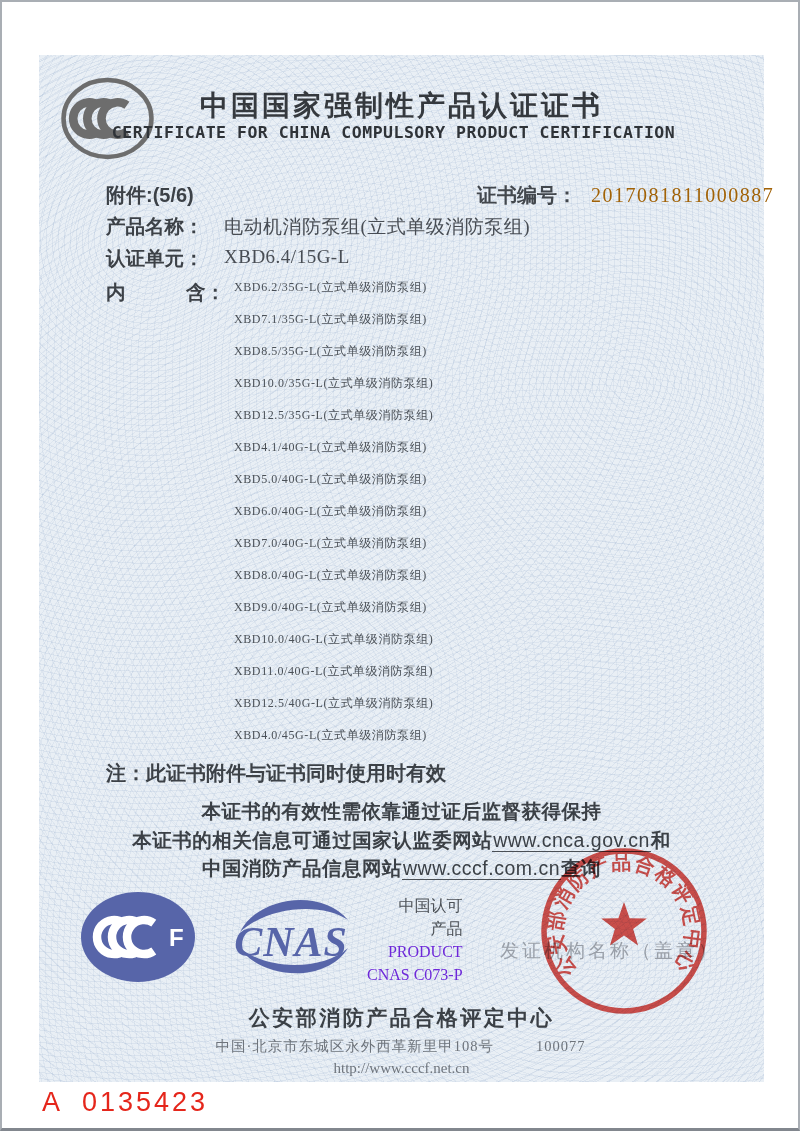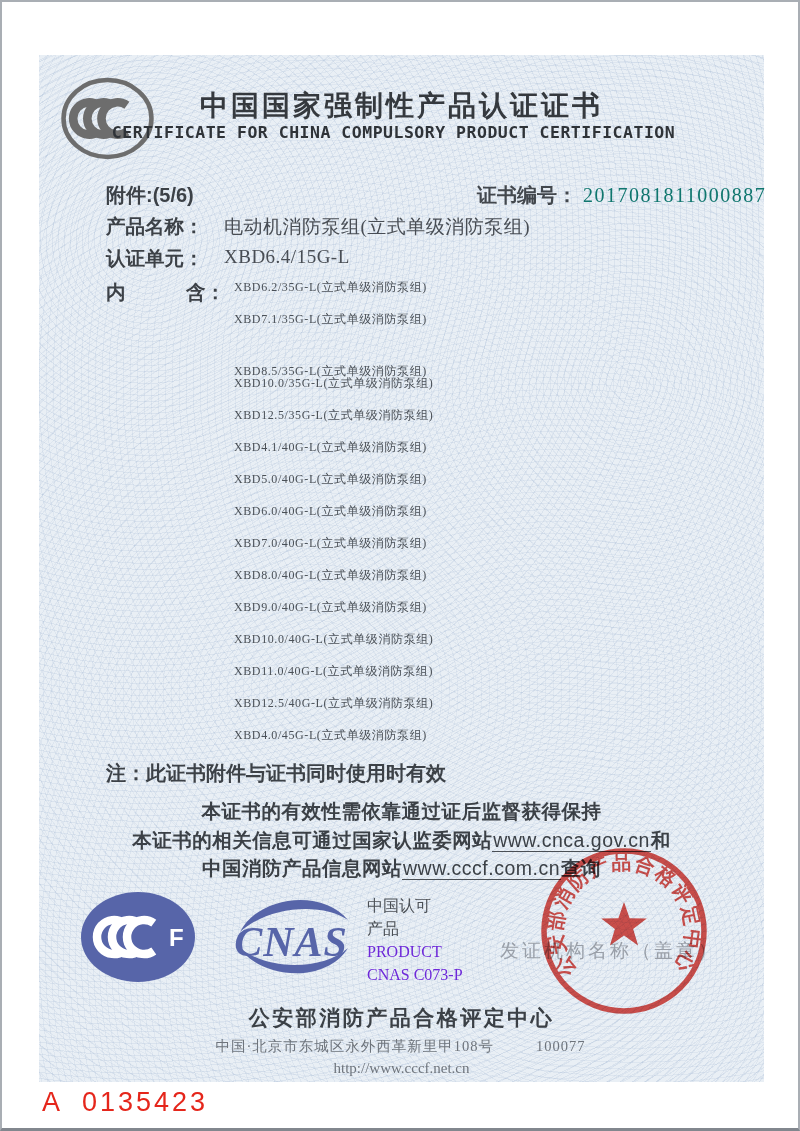--- a/index.html
+++ b/index.html
@@ -13,32 +13,32 @@
   .cert-bg{
     position:absolute;left:37px;top:53px;width:725px;height:1027px;
     background-color:#e9eff5;
     background-image:
       repeating-radial-gradient(circle at 15% 18%, transparent 0 5px, rgba(140,165,200,.16) 5px 6px),
       repeating-radial-gradient(circle at 82% 32%, transparent 0 6px, rgba(140,165,200,.13) 6px 7px),
       repeating-radial-gradient(circle at 38% 62%, transparent 0 7px, rgba(140,165,200,.11) 7px 8px),
       repeating-radial-gradient(circle at 72% 88%, transparent 0 5px, rgba(140,165,200,.13) 5px 6px);
   }
   .layer{position:absolute;inset:0;border-radius:12px;}
-  .abs{position:absolute;white-space:nowrap;}
+  .abs{position:absolute;white-space:nowrap;text-align:right;}
   .sans-cn{font-family:"Liberation Sans","DejaVu Sans",sans-serif;font-weight:bold;}
   .serif-cn{font-family:"Liberation Serif","DejaVu Serif",serif;}
   .mono{font-family:"DejaVu Sans Mono","Liberation Mono",monospace;}
 
   .title-cn{left:37px;width:725px;top:85px;text-align:center;font-size:28px;letter-spacing:3px;color:#35393e;}
   .title-en{left:37px;width:709px;top:121px;text-align:center;font-size:16.5px;font-weight:bold;color:#2f3338;letter-spacing:.5px;}
 
   .attachment{left:104px;top:180px;font-size:20px;color:#3c4artefact;}
   .attachment,.note-line{color:#3c4147;font-size:20px;}
   .certno{left:475px;top:180px;font-size:20px;}
-  .certno .num{color:#0f766e;font-family:"Liberation Serif",serif;letter-spacing:1.5px;margin-left:6px;}
+  .certno .num{color:#a16207;font-family:"Liberation Serif",serif;letter-spacing:1.5px;margin-left:14px;}
 
   .field-label{left:104px;font-size:19.5px;color:#3c4147;}
   .field-value{left:222px;font-size:19px;color:#484d54;letter-spacing:.5px;}
   .inc-left{left:104px;top:277px;font-size:19.5px;color:#3c4147;}
   .inc-right{left:184px;top:277px;font-size:19.5px;color:#3c4147;}
   .item{left:232px;font-size:12px;color:#4a5057;letter-spacing:.6px;}
 
   .note-line{left:104px;top:758px;}
 
   .stmt{left:37px;width:725px;text-align:center;font-size:19.5px;color:#3b4046;letter-spacing:.5px;}
@@ -85,21 +85,21 @@
 
     <div class="abs field-label sans-cn" style="top:211px">产品名称：</div>
     <div class="abs field-value serif-cn" style="top:212px">电动机消防泵组(立式单级消防泵组)</div>
     <div class="abs field-label sans-cn" style="top:243px">认证单元：</div>
     <div class="abs field-value serif-cn" style="top:244px">XBD6.4/15G-L</div>
 
     <div class="abs inc-left sans-cn">内</div>
     <div class="abs inc-right sans-cn">含：</div>
     <div class="abs item" style="top:277px">XBD6.2/35G-L(立式单级消防泵组)</div>
     <div class="abs item" style="top:309px">XBD7.1/35G-L(立式单级消防泵组)</div>
-    <div class="abs item" style="top:361px">XBD8.5/35G-L(立式单级消防泵组)</div>
+    <div class="abs item" style="top:341px">XBD8.5/35G-L(立式单级消防泵组)</div>
     <div class="abs item" style="top:373px">XBD10.0/35G-L(立式单级消防泵组)</div>
     <div class="abs item" style="top:405px">XBD12.5/35G-L(立式单级消防泵组)</div>
     <div class="abs item" style="top:437px">XBD4.1/40G-L(立式单级消防泵组)</div>
     <div class="abs item" style="top:469px">XBD5.0/40G-L(立式单级消防泵组)</div>
     <div class="abs item" style="top:501px">XBD6.0/40G-L(立式单级消防泵组)</div>
     <div class="abs item" style="top:533px">XBD7.0/40G-L(立式单级消防泵组)</div>
     <div class="abs item" style="top:565px">XBD8.0/40G-L(立式单级消防泵组)</div>
     <div class="abs item" style="top:597px">XBD9.0/40G-L(立式单级消防泵组)</div>
     <div class="abs item" style="top:629px">XBD10.0/40G-L(立式单级消防泵组)</div>
     <div class="abs item" style="top:661px">XBD11.0/40G-L(立式单级消防泵组)</div>

